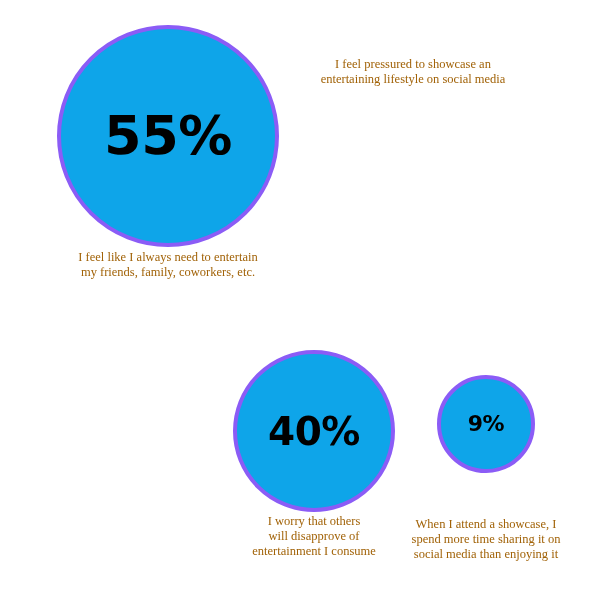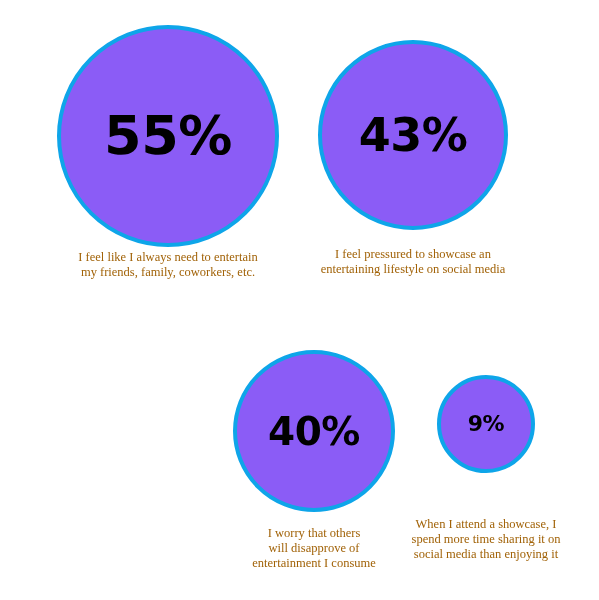--- a/index.html
+++ b/index.html
@@ -25,22 +25,22 @@
 
   .bubble-group {
     position: absolute;
     display: flex;
     flex-direction: column;
     align-items: center;
   }
 
   .bubble {
     border-radius: 50%;
-    background: #8b5cf6;
-    border: 4px solid #0ea5e9;
+    background: #0ea5e9;
+    border: 4px solid #8b5cf6;
     box-sizing: border-box;
     display: flex;
     align-items: center;
     justify-content: center;
     position: relative;
   }
 
   .bubble-value {
     font-family: "DejaVu Sans", "Liberation Sans", sans-serif;
     font-weight: bold;
@@ -71,44 +71,41 @@
   #group-1 .bubble-caption { font-size: 12.5px; margin-top: 17px; width: 215px; }
 
   #group-2 { left: 25px;  top: 337px; width: 178px; }
   #group-2 .bubble { width: 178px; height: 178px; }
   #group-2 .bubble-value { font-size: 43px; }
   #group-2 .bubble-caption { font-size: 12.5px; margin-top: 13px; width: 200px; }
 
   #group-3 { left: 233px; top: 350px; width: 162px; }
   #group-3 .bubble { width: 162px; height: 162px; justify-content: center; }
   #group-3 .bubble-value { font-size: 39px; }
-  #group-3 .bubble-caption { font-size: 12.5px; margin-top: 14px; width: 175px; }
+  #group-3 .bubble-caption { font-size: 12.5px; margin-top: 2px; width: 175px; }
 
   #group-4 { left: 437px; top: 375px; width: 98px; }
   #group-4 .bubble { width: 98px; height: 98px; }
   #group-4 .bubble-value { font-size: 22px; }
   #group-4 .bubble-caption { font-size: 12.5px; margin-top: 44px; width: 180px; }
 </style>
 </head>
 <body>
 
 <div id="chart-canvas">
 
   <div class="bubble-group" id="group-0">
     <div class="bubble">
       <span class="bubble-value">55%</span>
     </div>
     <div class="bubble-caption">I feel like I always need to entertain
 my friends, family, coworkers, etc.</div>
   </div>
 
   <div class="bubble-group" id="group-1">
-    <div class="bubble">
-      <span class="bubble-value">43%</span>
-    </div>
     <div class="bubble-caption">I feel pressured to showcase an
 entertaining lifestyle on social media</div>
   </div>
 
 
   <div class="bubble-group" id="group-3">
     <div class="bubble">
       <span class="bubble-value">40%</span>
     </div>
     <div class="bubble-caption">I worry that others

